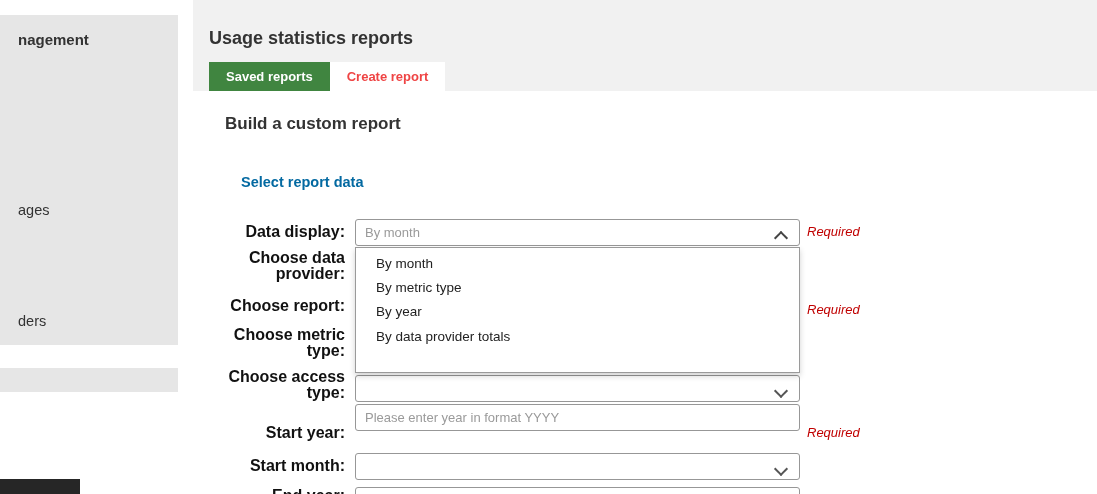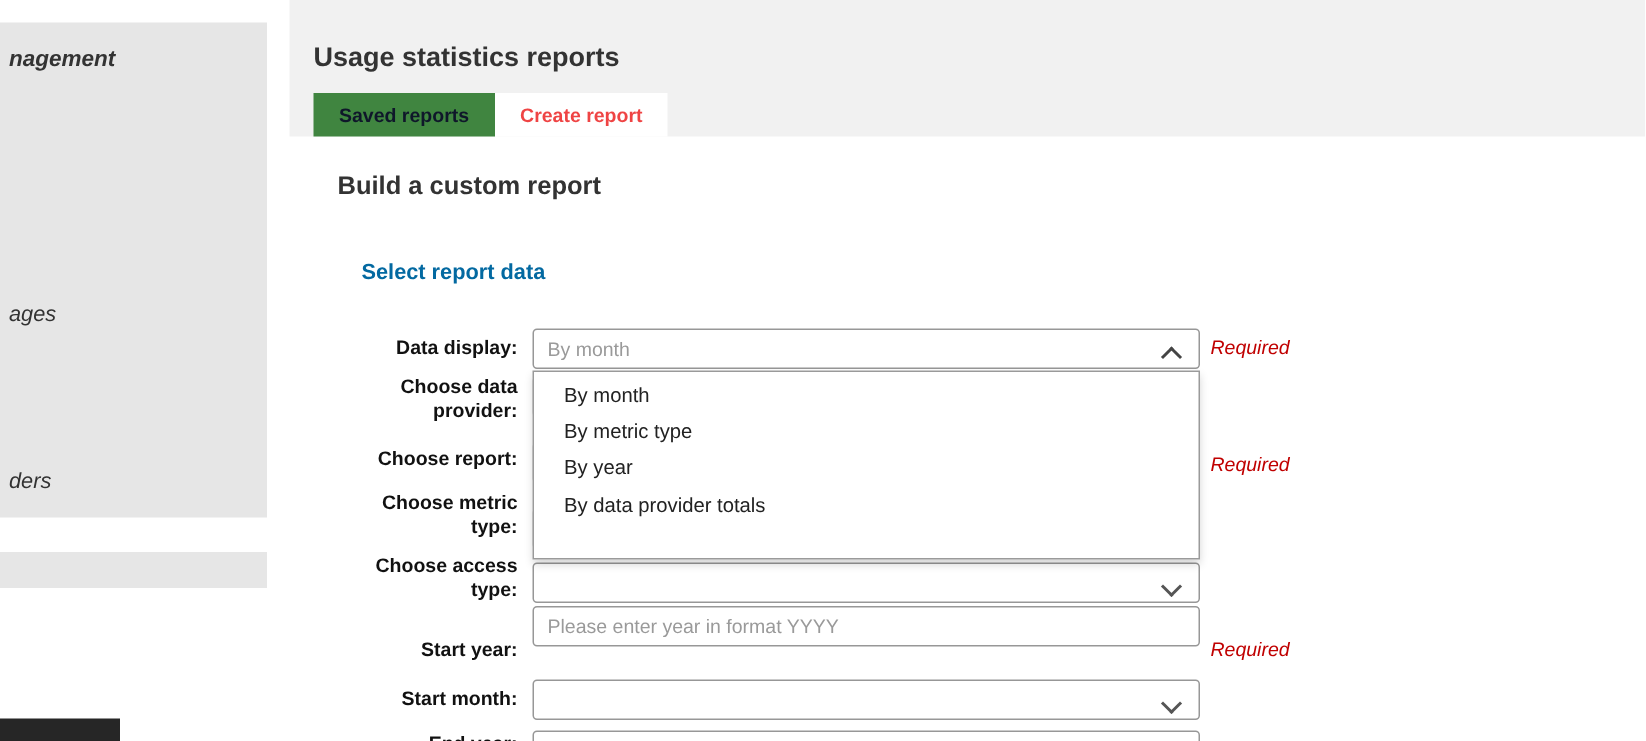--- a/index.html
+++ b/index.html
@@ -1,37 +1,37 @@
 <!DOCTYPE html>
 <html><head>
 <meta charset="utf-8">
 <style>
   html,body{margin:0;padding:0;background:#fff;font-family:"Liberation Sans",sans-serif;}
   .screen{position:relative;width:1097px;height:494px;background:#fff;overflow:hidden;}
 
   
   .sidebar{position:absolute;left:0;top:0;width:178px;height:494px;background:#fff;}
   .sb-block{position:absolute;left:0;width:178px;background:#e6e6e6;}
-  .sb-item{position:absolute;left:6px;font-size:14.5px;color:#333;text-decoration:none;white-space:nowrap;cursor:pointer;font-style:italic;}
+  .sb-item{position:absolute;left:18px;font-size:14.5px;color:#333;text-decoration:none;white-space:nowrap;cursor:pointer;}
   .sb-item.bold{font-weight:bold;font-size:15px;}
   .dark-block{position:absolute;left:0;top:479px;width:80px;height:15px;background:#262626;}
 
   
   .header-band{position:absolute;left:193px;top:0;right:0;height:91px;background:#f1f1f1;}
   .page-title{position:absolute;left:16px;top:28px;margin:0;font-size:18px;font-weight:bold;color:#333;}
   .tabs{position:absolute;left:16px;bottom:0;display:flex;}
   .tab{height:29px;line-height:29px;padding:0 17px;font-size:13px;font-weight:bold;cursor:pointer;text-decoration:none;}
-  .tab-green{background:#408540;color:#0f172a;}
+  .tab-green{background:#408540;color:#ffffff;}
   .tab-active{background:#fff;color:#ef4444;}
 
   
   .section-heading{position:absolute;left:225px;top:114px;margin:0;font-size:17px;font-weight:bold;color:#333;}
   .sub-heading{position:absolute;left:241px;top:174px;margin:0;font-size:14.5px;font-weight:bold;color:#0369a1;}
 
-  .f-label{position:absolute;left:225px;width:120px;text-align:right;font-size:13px;font-weight:bold;color:#111;line-height:16px;}
+  .f-label{position:absolute;left:225px;width:120px;text-align:right;font-size:16px;font-weight:bold;color:#111;line-height:16px;}
   .control{position:absolute;left:355px;width:445px;height:27px;background:#fff;border:1px solid #979797;border-radius:3px;box-sizing:border-box;}
   .control input{width:100%;height:100%;border:0;outline:none;background:transparent;font-family:"Liberation Sans",sans-serif;font-size:13px;color:#333;padding:0 28px 0 9px;box-sizing:border-box;}
   .control input::placeholder{color:#9a9a9a;opacity:1;}
   .chev{position:absolute;right:13px;top:10px;width:8px;height:8px;border-right:2px solid #555;border-bottom:2px solid #555;}
   .chev.down{transform:rotate(45deg);}
   .chev.up{top:13px;border-color:#444;transform:rotate(-135deg);}
   .required{position:absolute;left:807px;font-size:13px;font-style:italic;color:#c00000;}
 
   .dropdown{position:absolute;left:355px;top:247px;width:445px;height:126px;background:#fff;border:1px solid #9a9a9a;box-sizing:border-box;box-shadow:0 3px 6px rgba(0,0,0,.18);z-index:10;padding-top:3px;}
   .dd-option{height:24.4px;display:flex;align-items:center;padding-left:20px;font-size:13.5px;color:#222;cursor:pointer;}

